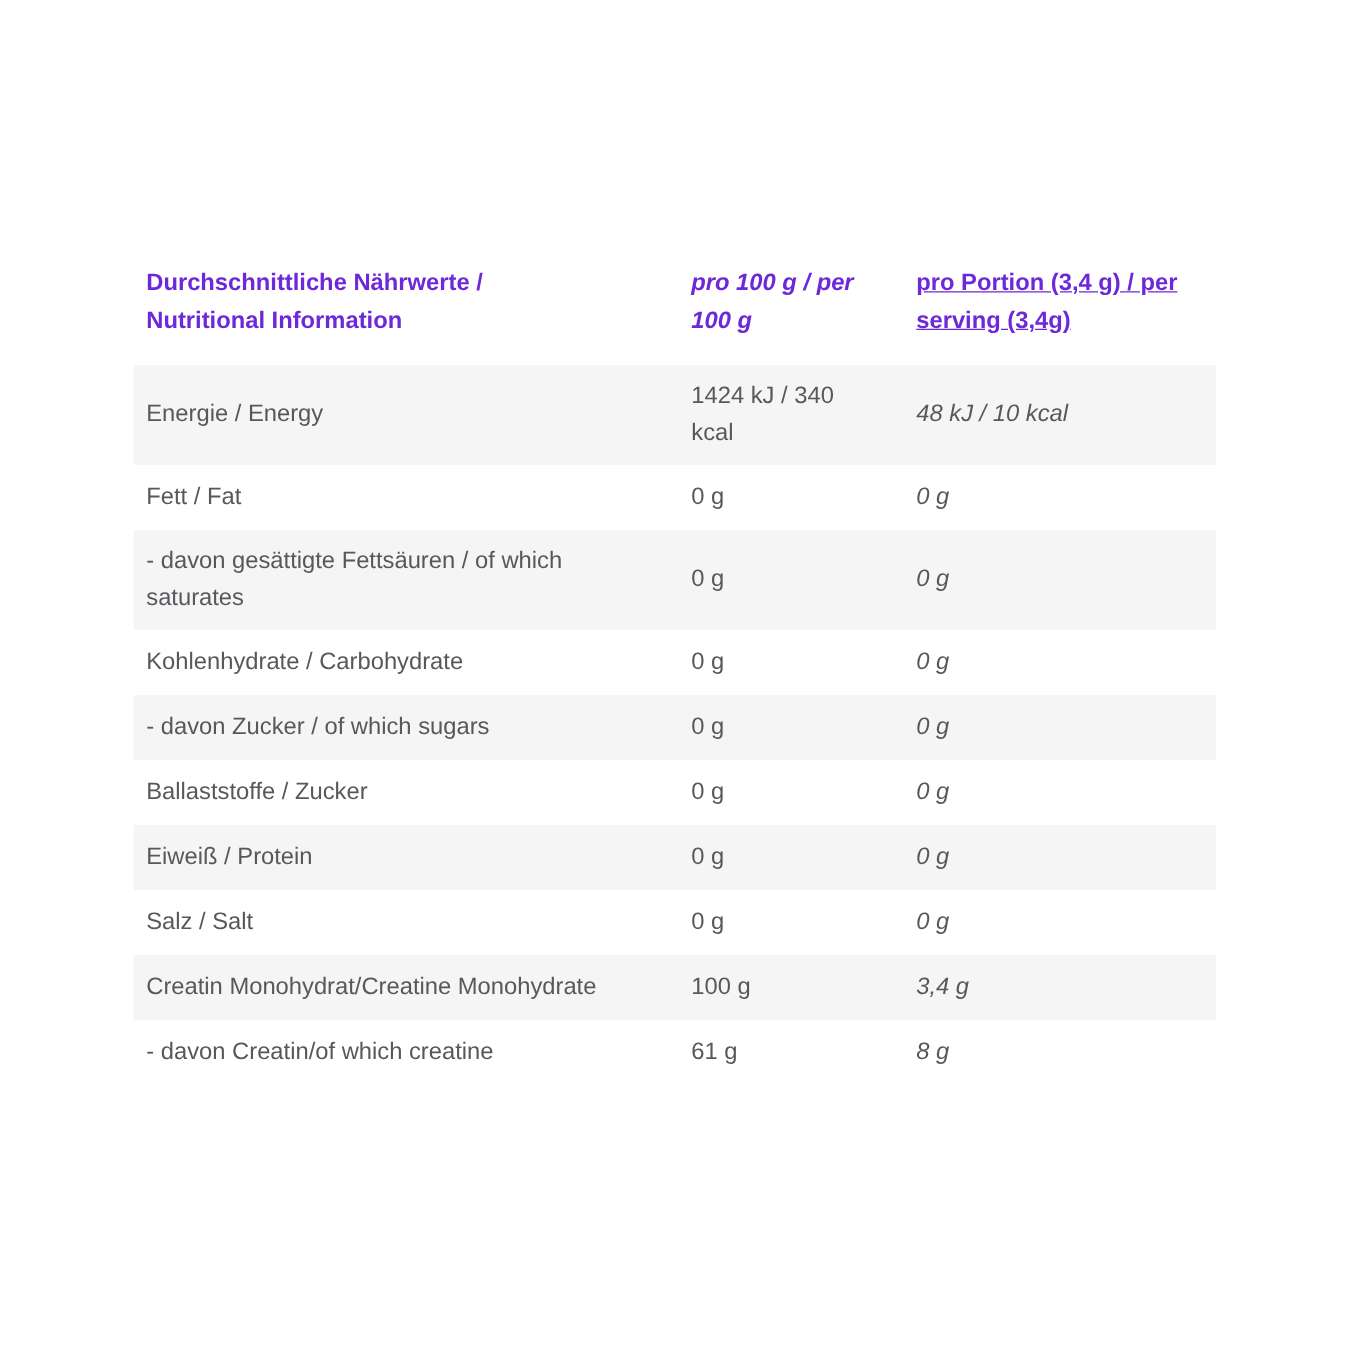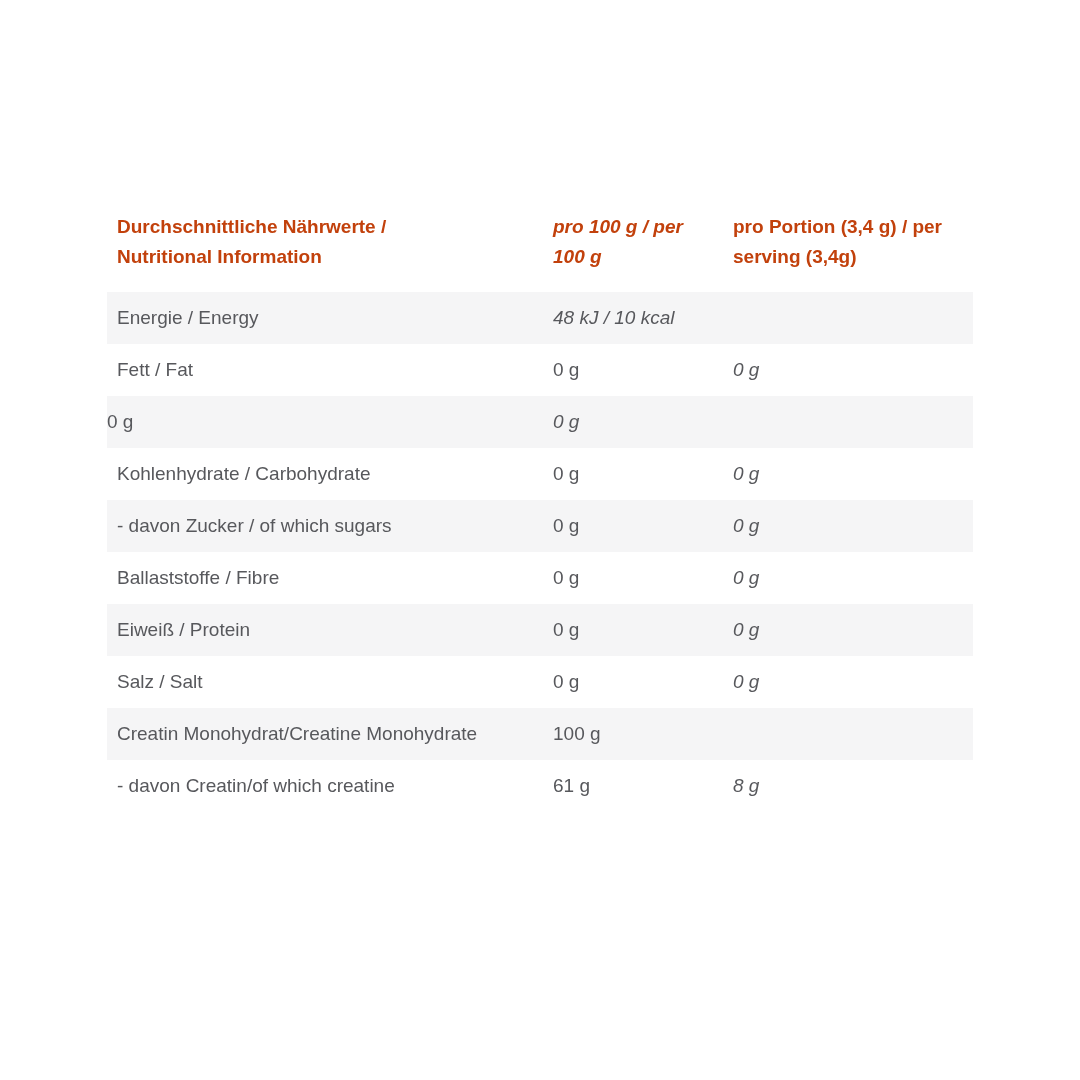--- a/index.html
+++ b/index.html
@@ -23,33 +23,33 @@
     align-items: center;
   }
   .t-header {
     padding: 10px 0 20px 0;
     align-items: start;
   }
   .t-header .cell {
     font-weight: 700;
     font-size: 19px;
     line-height: 30px;
-    color: #c2410c;
+    color: #6d28d9;
   }
   .cell {
     font-size: 19px;
     line-height: 30px;
     color: #57585c;
     font-weight: 400;
   }
   .cell.c1 { padding: 0 62px 0 10px; }
   .cell.c2 { padding-right 20px; }
   .t-header .cell.c1 { padding-right: 80px; }
   .t-header .cell.c2 { padding-right: 30px; font-style: italic; }
-  .t-header .cell.c3 { padding-right: 6px; }
+  .t-header .cell.c3 { padding-right: 6px; text-decoration: underline; }
   .t-body .t-row {
     min-height: 52px;
     padding: 10px 0;
   }
   .t-body .t-row:nth-child(odd) {
     background: #f5f5f6;
   }
   .t-body .cell.c2 { padding-right: 44px; }
   .t-body .cell.c3 { padding-right: 10px; font-style: italic; }
 </style>
@@ -58,67 +58,70 @@
 
 <div class="nutrition-table">
   <div class="t-row t-header">
     <div class="cell c1">Durchschnittliche Nährwerte / Nutritional Information</div>
     <div class="cell c2">pro 100 g / per 100 g</div>
     <div class="cell c3">pro Portion (3,4 g) / per serving (3,4g)</div>
   </div>
   <div class="t-body">
   <div class="t-row">
     <div class="cell c1">Energie / Energy</div>
+    <div class="cell c2">1424 kJ / 340 kcal</div>
     <div class="cell c3">48 kJ / 10 kcal</div>
   </div>
 
   <div class="t-row">
     <div class="cell c1">Fett / Fat</div>
     <div class="cell c2">0 g</div>
     <div class="cell c3">0 g</div>
   </div>
 
   <div class="t-row">
+    <div class="cell c1">- davon gesättigte Fettsäuren / of which saturates</div>
     <div class="cell c2">0 g</div>
     <div class="cell c3">0 g</div>
   </div>
 
   <div class="t-row">
     <div class="cell c1">Kohlenhydrate / Carbohydrate</div>
     <div class="cell c2">0 g</div>
     <div class="cell c3">0 g</div>
   </div>
 
   <div class="t-row">
     <div class="cell c1">- davon Zucker / of which sugars</div>
     <div class="cell c2">0 g</div>
     <div class="cell c3">0 g</div>
   </div>
 
   <div class="t-row">
-    <div class="cell c1">Ballaststoffe / Fibre</div>
+    <div class="cell c1">Ballaststoffe / Zucker</div>
     <div class="cell c2">0 g</div>
     <div class="cell c3">0 g</div>
   </div>
 
   <div class="t-row">
     <div class="cell c1">Eiweiß / Protein</div>
     <div class="cell c2">0 g</div>
     <div class="cell c3">0 g</div>
   </div>
 
   <div class="t-row">
     <div class="cell c1">Salz / Salt</div>
     <div class="cell c2">0 g</div>
     <div class="cell c3">0 g</div>
   </div>
 
   <div class="t-row">
     <div class="cell c1">Creatin Monohydrat/Creatine Monohydrate</div>
     <div class="cell c2">100 g</div>
+    <div class="cell c3">3,4 g</div>
   </div>
 
   <div class="t-row">
     <div class="cell c1">- davon Creatin/of which creatine</div>
     <div class="cell c2">61 g</div>
     <div class="cell c3">8 g</div>
   </div>
 </div>
 </div>
 

